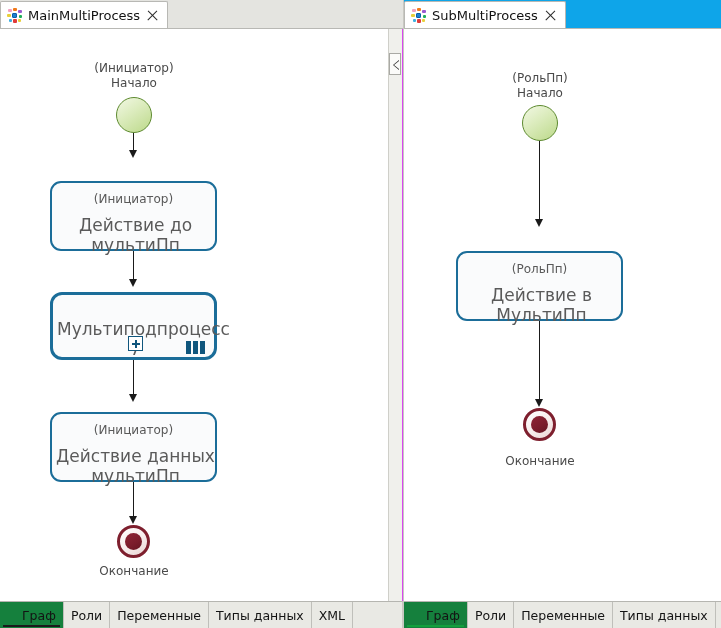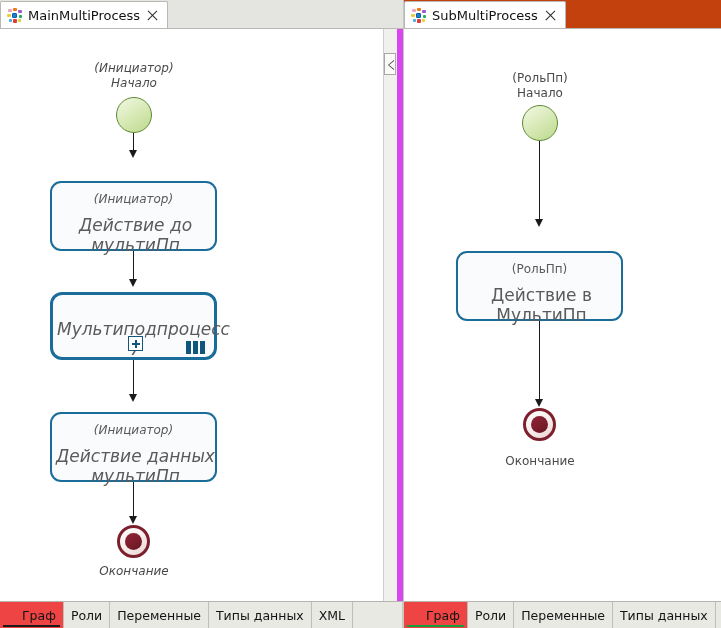--- a/index.html
+++ b/index.html
@@ -14,21 +14,21 @@
   .panel{position:relative;height:628px;display:flex;flex-direction:column;background:#ffffff;}
   .panel-left{width:404px;border-right:1px solid #c8c8c2;}
   .panel-right{width:317px;}
 
   
   .tabstrip{
     position:relative;height:28px;flex:0 0 28px;
     background:#e4e4e0;border-bottom:1px solid #b8b8b4;
     display:flex;align-items:flex-end;
   }
-  .tabstrip.right{background:#c2410c;}
+  .tabstrip.right{background:#0ea5e9;}
   .doc-tab{
     position:relative;display:flex;align-items:center;gap:6px;
     height:27px;padding:0 8px 0 6px;margin-top:19px;
     background:#ffffff;border:1px solid #b8b8b4;border-bottom:none;
     border-radius:2px 2px 0 0;box-sizing:border-box;
   }
   .doc-tab .tab-title{font-size:13px;color:#121212;white-space:nowrap;}
   .tab-close{
     position:relative;width:13px;height:13px;flex:0 0 13px;cursor:pointer;
   }
@@ -48,21 +48,21 @@
   .ed-icon .s3{left:11px;top:2px;background:#9b59d0;}
   .ed-icon .s4{left:0px;top:6px;background:#e8cf3a;}
   .ed-icon .s5{left:11.5px;top:7px;background:#1fae5a;}
   .ed-icon .s6{left:1.5px;top:11px;background:#3fb0e0;}
   .ed-icon .s7{left:6px;top:11.5px;background:#e03a3a;}
   .ed-icon .s8{left:10.5px;top:11px;background:#e8cf3a;}
 
   
   .canvas-wrap{position:relative;flex:1 1 auto;overflow:hidden;background:#ffffff;}
   .canvas{position:absolute;inset:0;background:#ffffff;}
-  .panel-left .canvas-wrap{border-right:6px solid #d946ef;font-style:italic;}
+  .panel-left .canvas-wrap{border-right:1px solid #d946ef;}
 
   
   .sash{
     position:absolute;top:0;right:0;width:13px;height:100%;
     background:#f0f0ec;border-left:1px solid #cfcfc9;
   }
   .sash-btn{
     position:absolute;top:24px;left:0;width:12px;height:22px;
     background:#fbfbf9;border:1px solid #a9a9a4;box-sizing:border-box;cursor:pointer;
   }
@@ -142,21 +142,21 @@
   .bottombar{
     position:relative;height:26px;flex:0 0 26px;
     background:#e9e9e4;border-top:1px solid #b5b5b0;
     display:flex;align-items:stretch;
   }
   .btab{
     position:relative;display:flex;align-items:center;justify-content:center;
     padding:0 7px;font-size:12.5px;color:#141414;white-space:nowrap;
     border-right:1px solid #bfbfba;background:#e9e9e4;cursor:default;
   }
-  .btab.active{background:#ef4444;padding-left:22px;}
+  .btab.active{background:#15803d;padding-left:22px;}
   .btab.active::after{
     content:"";position:absolute;left:3px;right:3px;bottom:1px;height:2px;background:#1a1a1a;
   }
   .btab.active.focus::after{background:#13a03c;}
   .bottombar .filler{flex:1 1 auto;background:#e9e9e4;}
 
   
   .panel-left .bottombar{border-right:1px solid #c8c8c2;}
 </style>
 </head>

